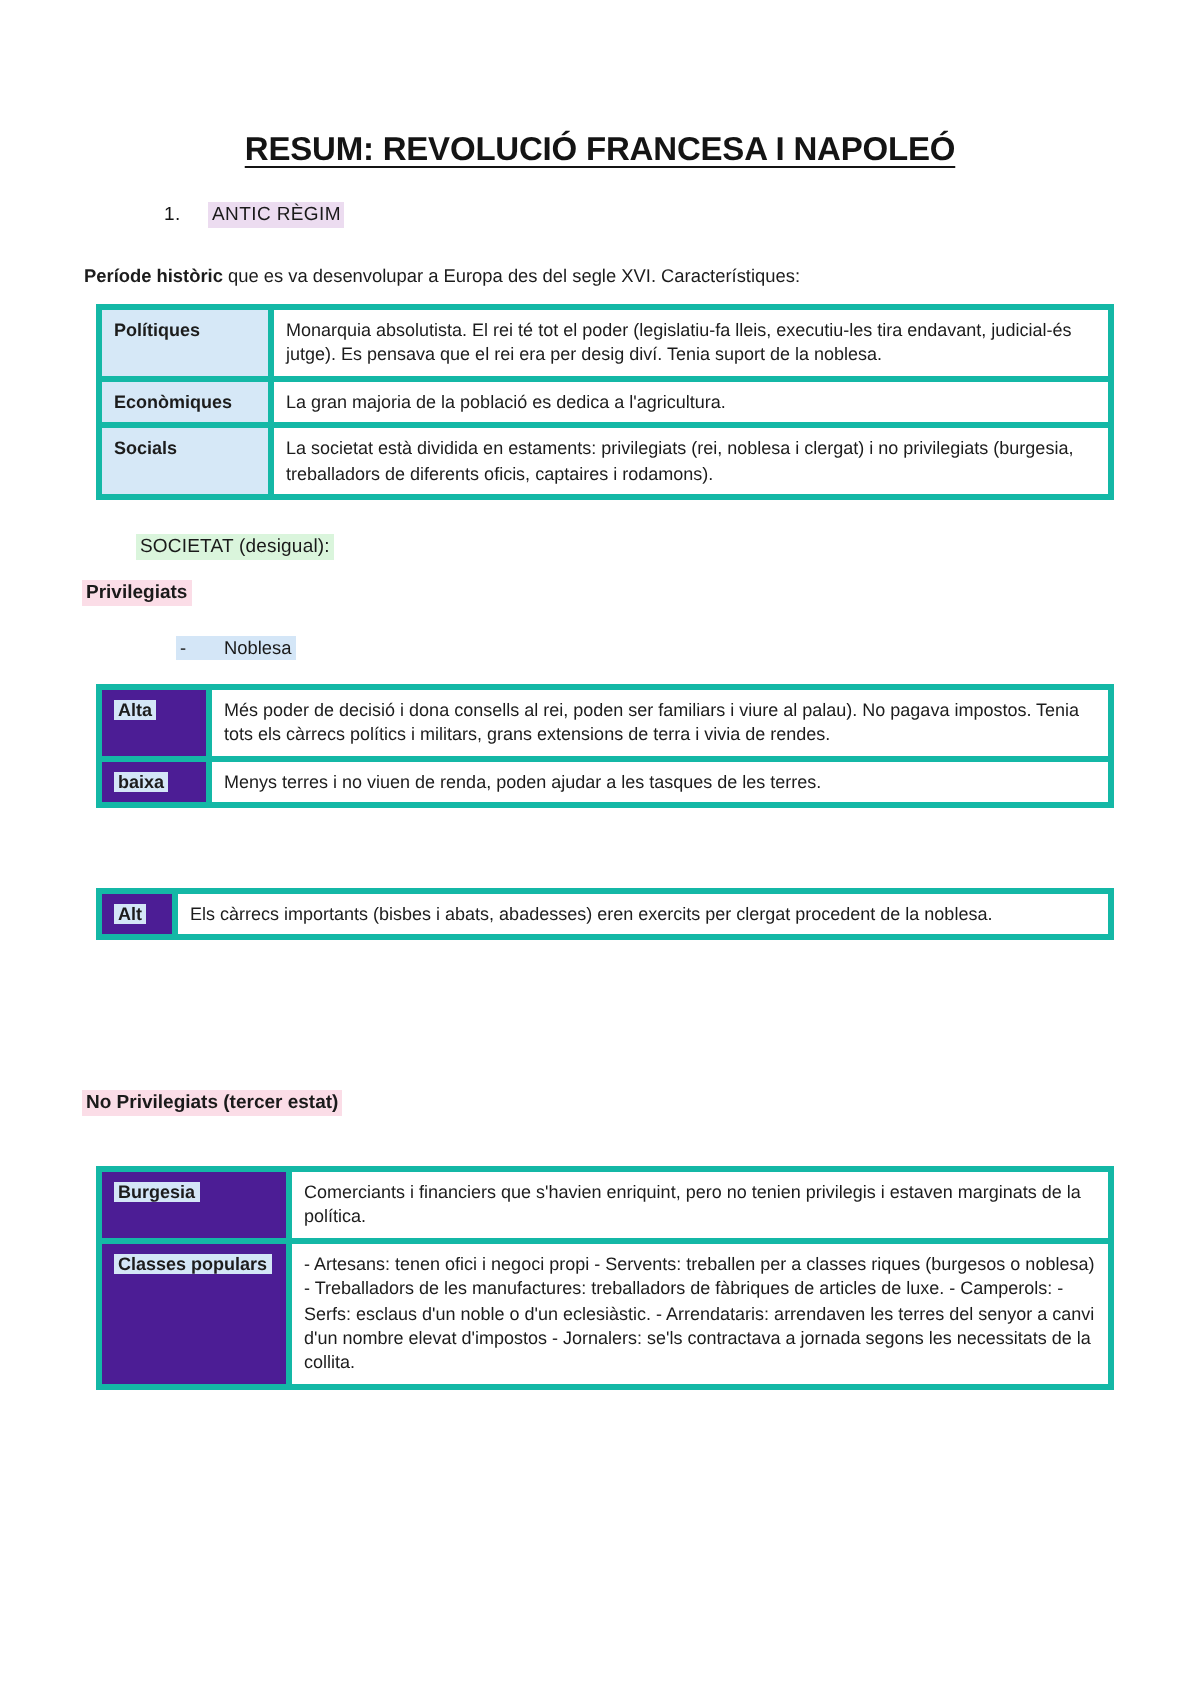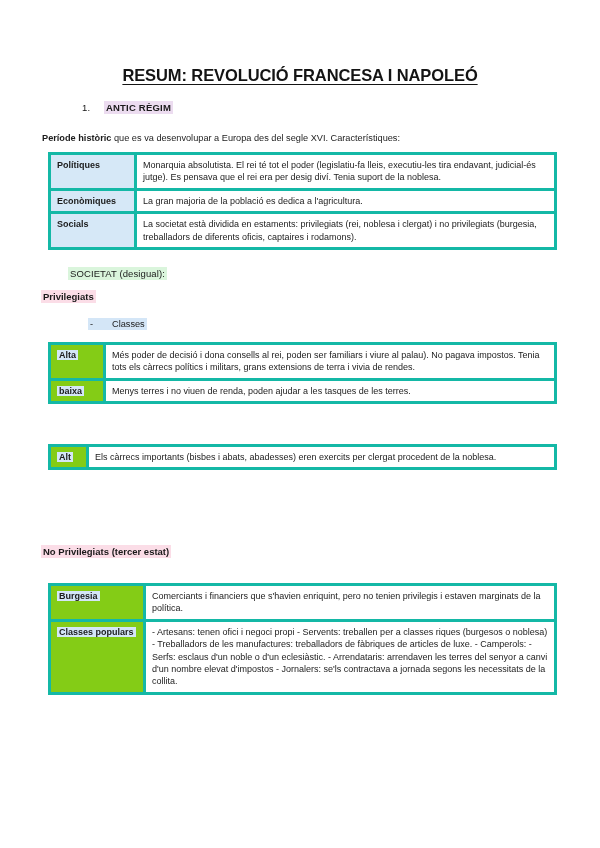--- a/index.html
+++ b/index.html
@@ -48,21 +48,20 @@
     letter-spacing: 0.2px;
   }
   .section-num {
     display: inline-block;
     width: 22px;
     color: #141414;
   }
   .hl-purple {
     background: #ecdcf0;
     padding: 1px 2px;
-    font-weight: bold;
   }
   .hl-green {
     background: #daf5dc;
     padding: 1px 2px;
   }
   .hl-pink {
     background: #fbdde7;
     padding: 1px 2px;
   }
   .hl-blue {
@@ -94,21 +93,21 @@
     padding: 4px 5px 4px 6px;
     vertical-align: top;
     overflow: hidden;
     white-space: normal;
   }
   td.key-cell-filled {
     background: #d6e8f7;
     font-weight: 600;
   }
   td.key-cell-plain {
-    background: #84cc16;
+    background: #4c1d95;
     font-weight: 600;
   }
   td.key-cell-plain span.kh {
     background: #d4e6f7;
     padding: 0 2px;
   }
   td.body-cell {
     background: #ffffff;
     font-weight: 400;
   }
@@ -201,21 +200,21 @@
 
   <div id="societat-line">
     <span class="hl-green">SOCIETAT (desigual):</span>
   </div>
 
   <div id="privilegiats-line">
     <span class="hl-pink">Privilegiats</span>
   </div>
 
   <div id="noblesa-line" class="dash-item">
-    <span class="hl-blue"><span class="dash">-</span><span>Classes</span></span>
+    <span class="hl-blue"><span class="dash">-</span><span>Noblesa</span></span>
   </div>
 
   <table class="note-table" id="table-noblesa">
     <colgroup>
         <col style="width:55px">
         <col style="width:451px">
       </colgroup>
     <tbody>
       <tr>
         <td class="key-cell-plain"><span class="kh">Alta</span></td>

